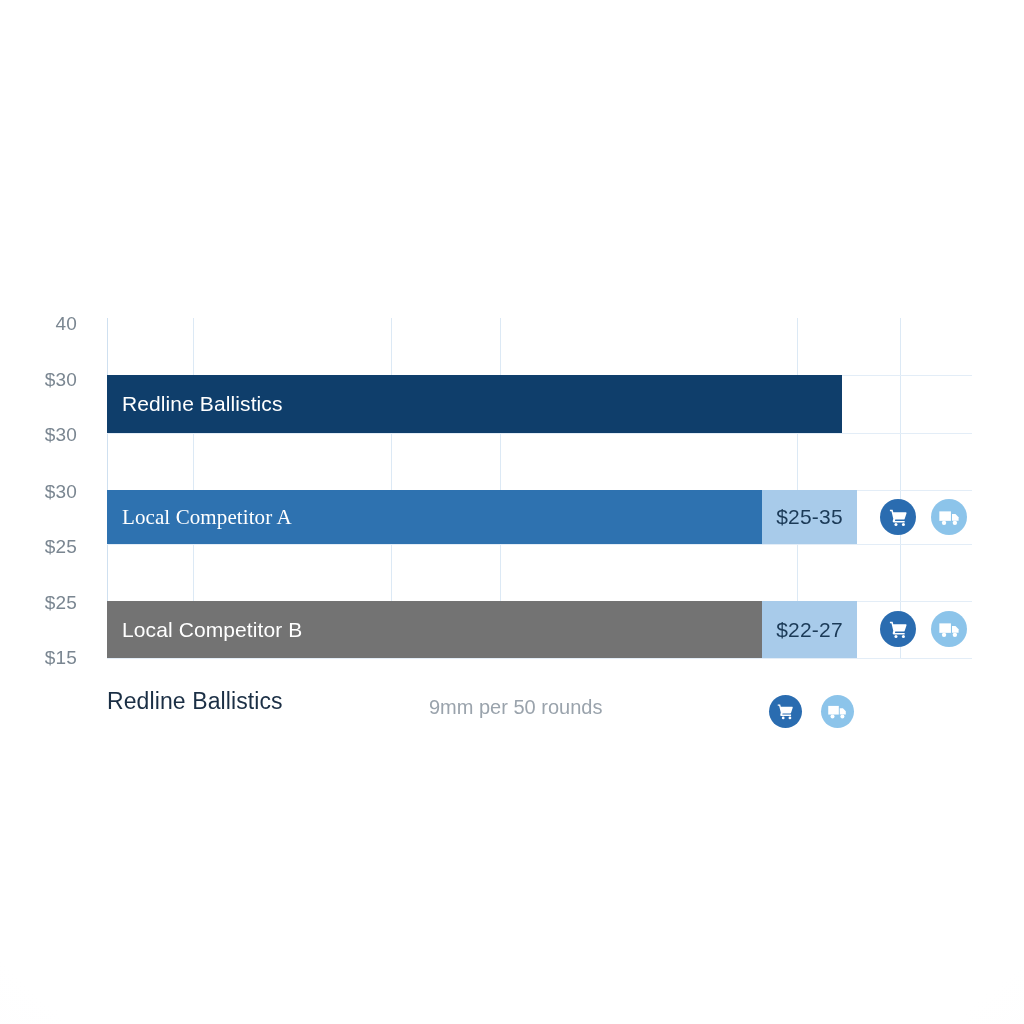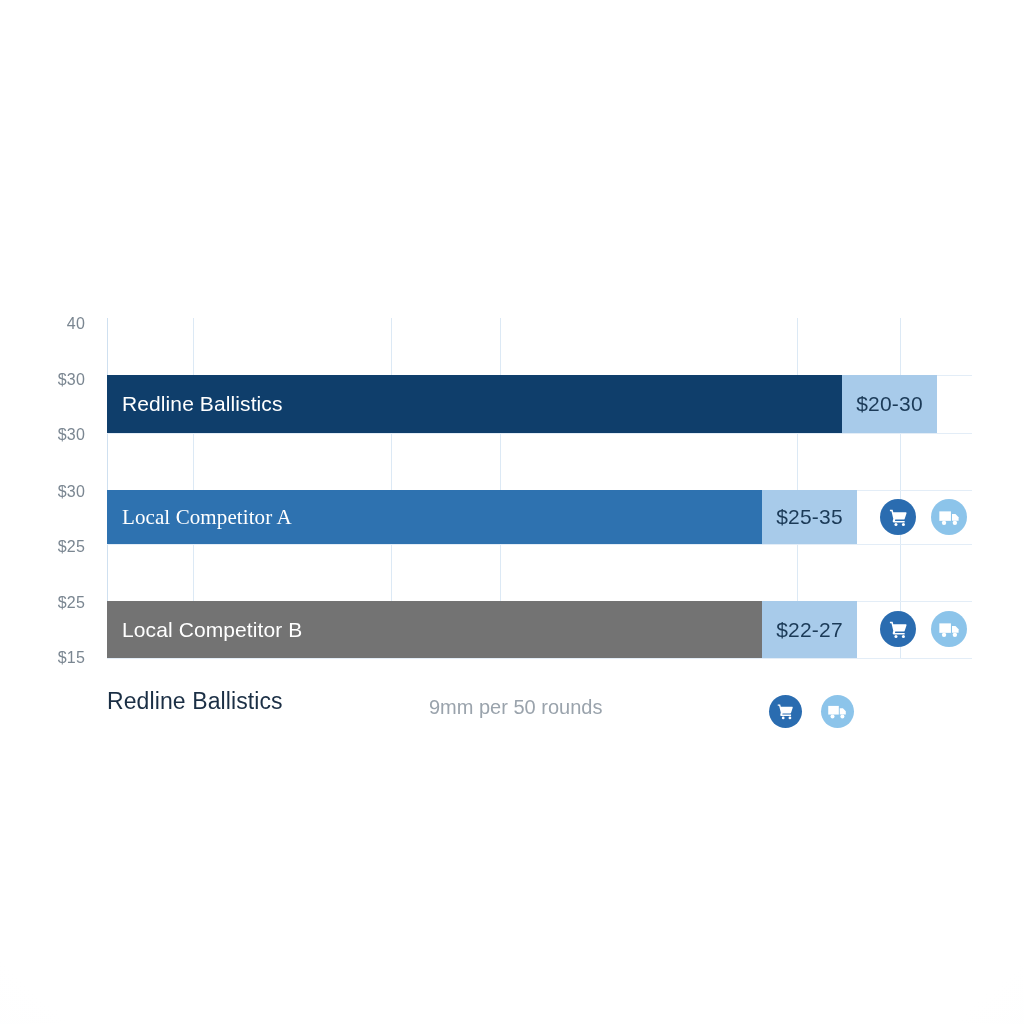--- a/index.html
+++ b/index.html
@@ -62,23 +62,23 @@
     left: 0;
     top: 0;
     width: 1px;
     height: 340px;
     background: #cfe0f0;
   }
 
   
   .ytick {
     position: absolute;
-    right: 0;
+    right: 8px;
     transform: translateY(-50%);
-    font-size: 16px;
+    font-size: 19px;
     color: #7a8691;
     text-align: left;
     white-space: nowrap;
     letter-spacing: 0.2px;
   }
   .yaxis {
     position: absolute;
     left: 0;
     top: 318px;
     width: 85px;
@@ -188,23 +188,20 @@
     <div class="hgrid" style="top:115px;"></div>
     <div class="hgrid" style="top:172px;"></div>
     <div class="hgrid" style="top:226px;"></div>
     <div class="hgrid" style="top:283px;"></div>
     <div class="hgrid" style="top:340px;"></div>
 
     <div class="bar-row" style="top:57px; height:58px; width:830px;">
       <div class="bar-main" style="width:735px; background:#0f3e6b;">
         <span class="bar-label">Redline Ballistics</span>
       </div>
-      <div class="bar-value-seg" style="left:735px; width:95px;">
-        <span class="bar-value-text">$20-30</span>
-      </div>
     </div>
 
     <div class="bar-row" style="top:172px; height:54px; width:750px;">
       <div class="bar-main" style="width:655px; background:#2e72b0;font-family:Liberation Serif, serif;">
         <span class="bar-label">Local Competitor A</span>
       </div>
       <div class="bar-value-seg" style="left:655px; width:95px;">
         <span class="bar-value-text">$25-35</span>
       </div>
     </div>

